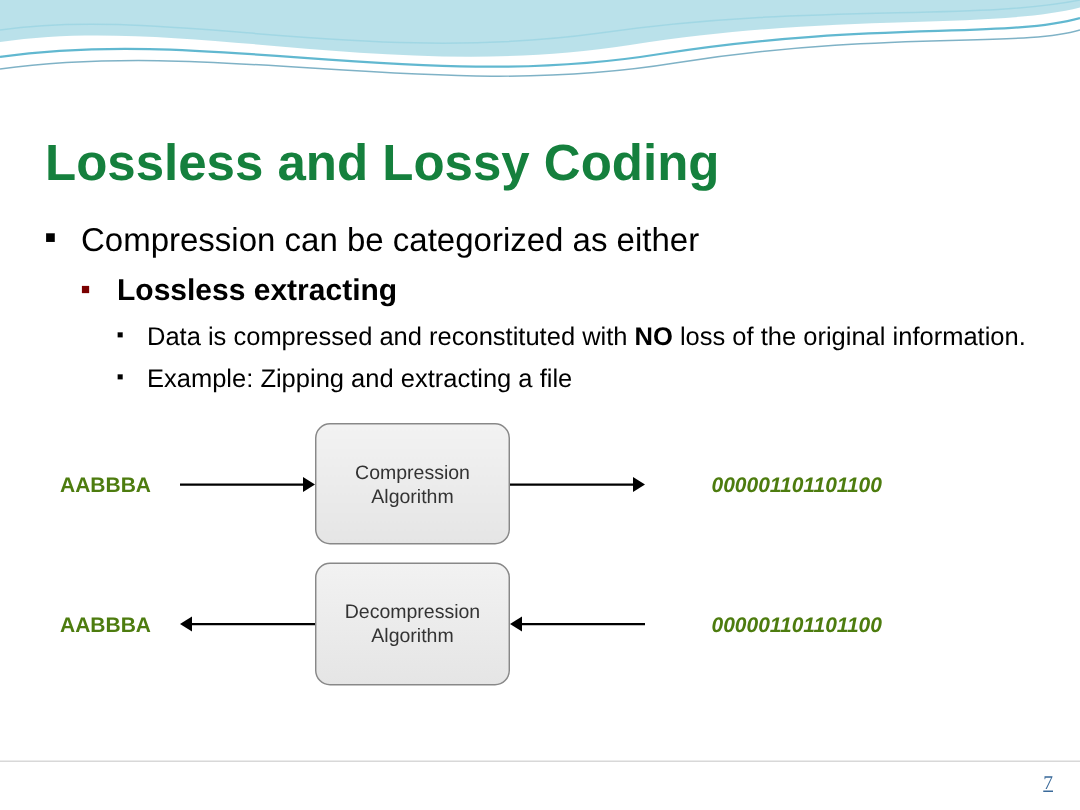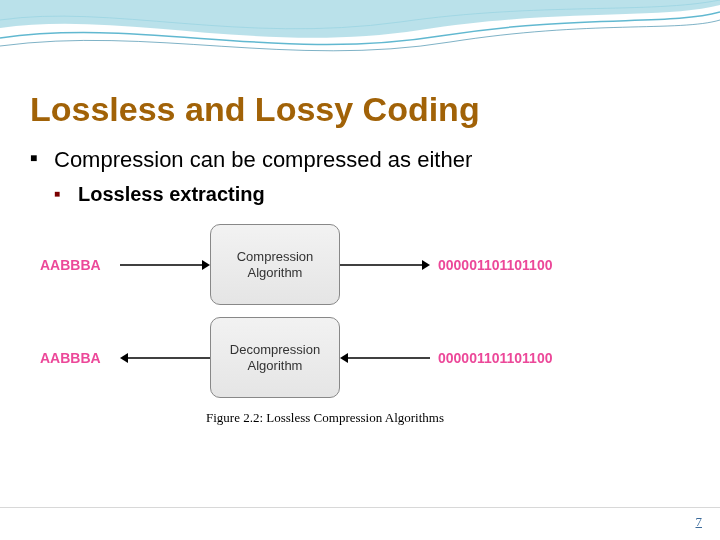--- a/index.html
+++ b/index.html
@@ -18,21 +18,21 @@
   }
   .content {
     position: absolute;
     top: 90px;
     left: 30px;
     right: 30px;
   }
   h1 {
     font-size: 34px;
     font-weight: bold;
-    color: #a16207;
+    color: #15803d;
     margin-bottom: 18px;
   }
   ul { list-style: none; }
   .lvl1 > li { position: relative; padding-left: 24px; font-size: 22px; color: #000; margin-bottom: 10px; }
   .lvl1 > li::before { content: "■"; position: absolute; left: 0; top: 4px; font-size: 12px; color: #000; }
   .lvl2 { margin-top: 10px; }
   .lvl2 > li { position: relative; padding-left: 24px; font-size: 20px; font-weight: bold; color: #000; margin-bottom: 8px; }
   .lvl2 > li::before { content: "■"; position: absolute; left: 0; top: 5px; font-size: 10px; color: #7a0000; }
   .lvl3 { margin-top: 8px; font-weight: normal; }
   .lvl3 > li { position: relative; padding-left: 20px; font-size: 17px; color: #000; margin-bottom: 6px; line-height: 1.3; }
@@ -46,24 +46,24 @@
   }
   .d-row {
     display: flex;
     align-items: center;
     margin: 12px 0;
   }
   .d-label {
     font-family: Arial, sans-serif;
     font-size: 14px;
     font-weight: bold;
-    color: #ec4899;
+    color: #4d7c0f;
     width: 80px;
   }
-  .d-label.right { text-align: left; width: 150px; margin-left: 8px; }
+  .d-label.right { text-align: right; width: 150px; margin-left: 8px; font-style: italic; }
   .d-arrow {
     flex: 0 0 auto;
     display: flex;
     align-items: center;
   }
   .d-arrow svg { display: block; }
   .d-box {
     border: 1px solid #888;
     border-radius: 10px;
     background: linear-gradient(#f2f2f2, #e5e5e5);
@@ -107,24 +107,30 @@
   <path d="M0,38 C140,18 280,62 440,36 C580,14 670,26 720,12" fill="none" stroke="#3aa6c4" stroke-width="1.5" opacity="0.8"></path>
   <path d="M0,46 C150,26 290,68 450,42 C590,20 680,32 720,20" fill="none" stroke="#2a7fa0" stroke-width="1" opacity="0.6"></path>
   <path d="M0,20 C110,4 240,44 400,22 C540,2 650,14 720,0" fill="none" stroke="#9bd4e2" stroke-width="1" opacity="0.8"></path>
 </svg>
 
 <div class="content">
   <h1>Lossless and Lossy Coding</h1>
 
   <ul class="lvl1">
     <li>
-      <span>Compression can be compressed as either</span>
+      <span>Compression can be categorized as either</span>
       <ul class="lvl2">
         <li>
           <span>Lossless extracting</span>
+          <ul class="lvl3">
+            <li>
+              <span class="plain">Data is compressed and reconstituted with </span><span class="bold-inline">NO</span><span class="plain"> loss of the original information.</span>
+            </li>
+            <li class="plain">Example: Zipping and extracting a file</li>
+          </ul>
         </li>
       </ul>
     </li>
   </ul>
 
   <div class="diagram">
 
     <div class="d-row">
       <div class="d-label">AABBBA</div>
       <div class="d-arrow">
@@ -160,18 +166,17 @@
       </div>
       <div class="d-arrow">
         <svg width="90" height="14">
             <line x1="8" y1="7" x2="90" y2="7" stroke="#000" stroke-width="1.5"></line>
             <polygon points="8,2 0,7 8,12" fill="#000"></polygon>
           </svg>
       </div>
       <div class="d-label right">000001101101100</div>
     </div>
 
-    <div class="fig-caption">Figure 2.2: Lossless Compression Algorithms</div>
   </div>
 </div>
 
 <div class="bottom-line"></div>
 <div class="pagenum">7</div>
 
 </body></html>

